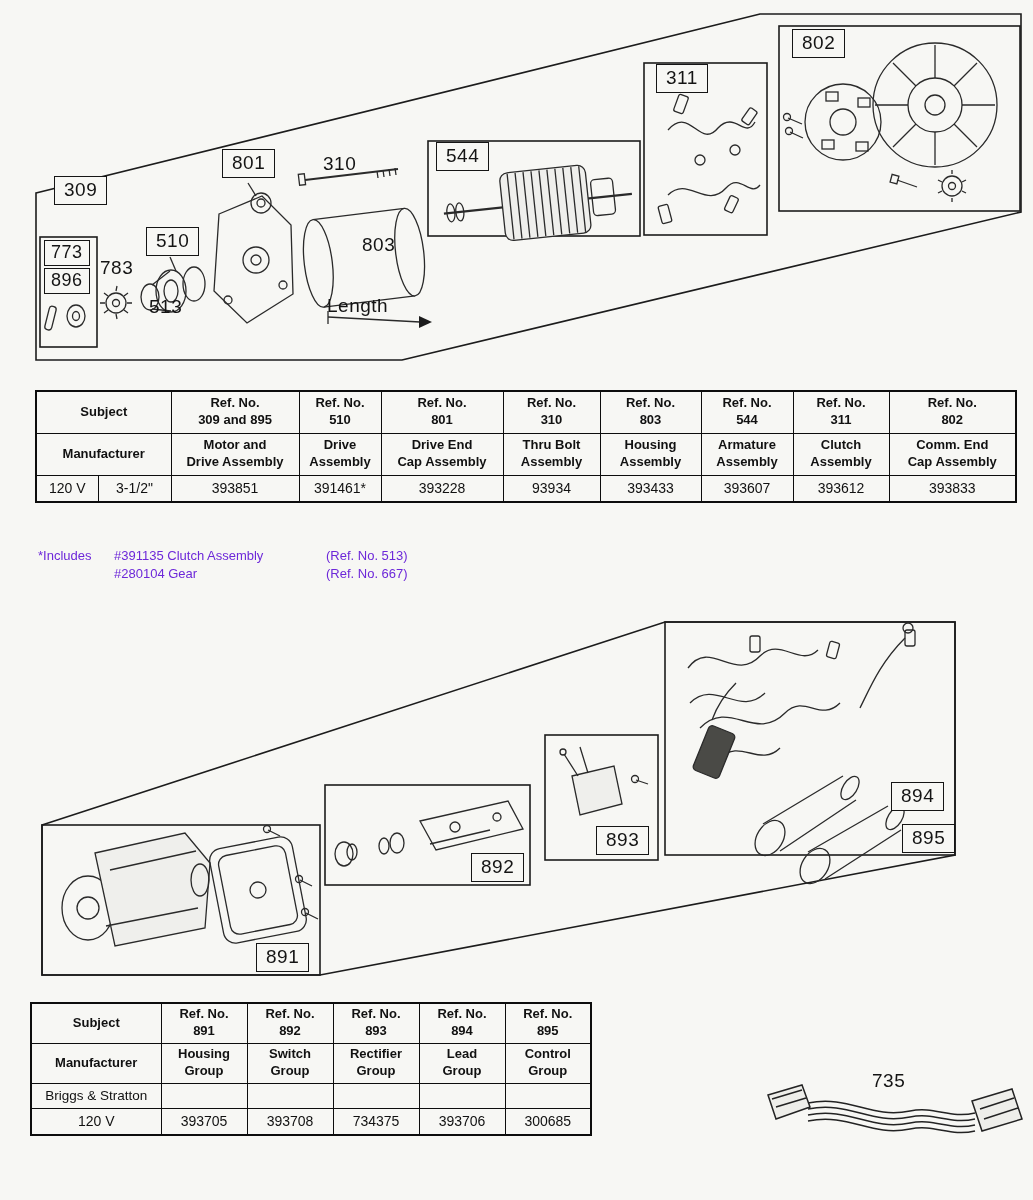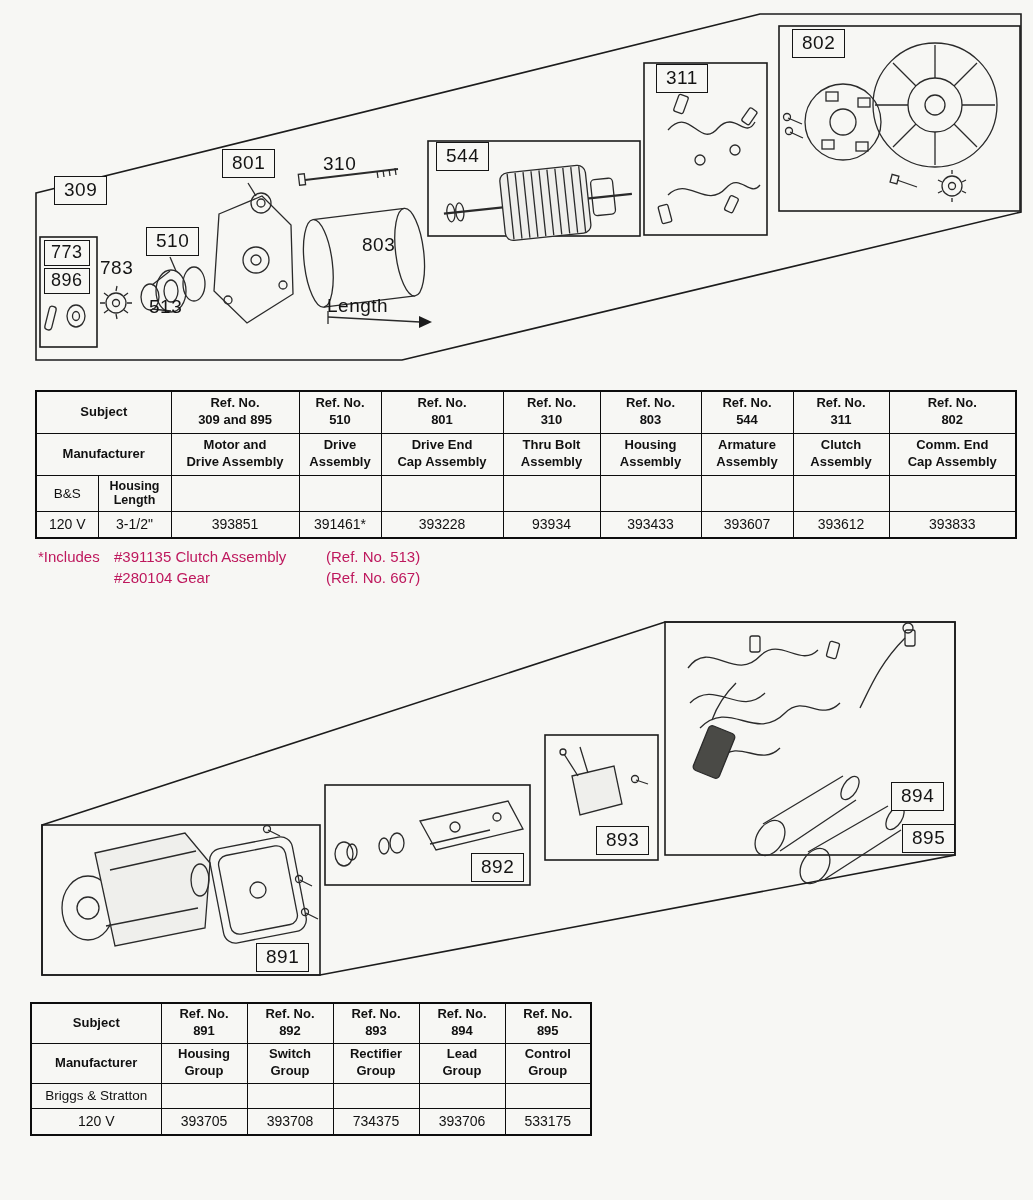--- a/index.html
+++ b/index.html
@@ -19,21 +19,21 @@
   .ptable td { font-size:14px; }
   .t1 { left:35px; top:390px; width:980px; }
   .t2 { left:30px; top:1002px; width:560px; }
   .t1 tr.r1 th { height:42px; } .t1 tr.r2 th { height:42px; }
   .t1 tr.r3 td { height:36px; } .t1 tr.r4 td { height:27px; }
   .t2 tr.r1 th { height:40px; } .t2 tr.r2 th { height:40px; }
   .t2 tr.r3 td { height:25px;margin-left:8px; } .t2 tr.r4 td { height:27px; }
   td.smh { font-size:12.5px; font-weight:bold; line-height:1.15; }
   td.brand { font-size:13.5px; }
   .l { display:block; }
-  .footnote { position:absolute; left:38px; top:547px; font-size:15px; line-height:1.32; color:#be185d; }
+  .footnote { position:absolute; left:38px; top:547px; font-size:13px; line-height:1.32; color:#6d28d9; }
   .fn-row { display:flex; margin-bottom:1px; }
   .fn-c1 { width:76px; }
   .fn-c2 { width:212px; }
   svg { display:block; }
 </style>
 </head>
 <body>
 
 <div class="page">
 
@@ -217,35 +217,20 @@
           </th>
         <th>
             <span class="l">Clutch</span>
             <span class="l">Assembly</span>
           </th>
         <th>
             <span class="l">Comm. End</span>
             <span class="l">Cap Assembly</span>
           </th>
       </tr>
-      <tr class="r3">
-        <td class="brand">B&amp;S</td>
-        <td class="smh">
-            <span class="l">Housing</span>
-            <span class="l">Length</span>
-          </td>
-        <td></td>
-        <td></td>
-        <td></td>
-        <td></td>
-        <td></td>
-        <td></td>
-        <td></td>
-        <td></td>
-      </tr>
       <tr class="r4">
         <td>120 V</td>
         <td>3-1/2"</td>
         <td>393851</td>
         <td>391461*</td>
         <td>393228</td>
         <td>93934</td>
         <td>393433</td>
         <td>393607</td>
         <td>393612</td>
@@ -396,19 +381,34 @@
         <td></td>
         <td></td>
         <td></td>
       </tr>
       <tr class="r4">
         <td>120 V</td>
         <td>393705</td>
         <td>393708</td>
         <td>734375</td>
         <td>393706</td>
-        <td>533175</td>
+        <td>300685</td>
       </tr>
     </tbody>
   </table>
 
+  <div class="harness-wrap">
+    <svg width="283" height="115" viewBox="0 0 283 115">
+      <g fill="none" stroke="#232323" stroke-width="1.5">
+        <polygon points="18,33 52,23 60,45 26,57" fill="#eeeeea"></polygon>
+        <path d="M22,37 l30,-9 M26,45 l30,-9"></path>
+        <path d="M58,41 C100,33 120,57 160,49 C185,44 200,57 225,51"></path>
+        <path d="M58,47 C100,39 120,63 160,55 C185,50 200,63 225,57"></path>
+        <path d="M58,53 C100,45 120,69 160,61 C185,56 200,69 225,63"></path>
+        <path d="M58,59 C100,51 120,75 160,67 C185,62 200,75 225,69"></path>
+        <polygon points="222,39 262,27 272,57 232,69" fill="#eeeeea"></polygon>
+        <path d="M230,47 l34,-11 M234,57 l34,-11"></path>
+      </g>
+    </svg>
+    <div class="callout" style="left:122px;top:8px">735</div>
+  </div>
 
 </div>
 
 </body></html>

